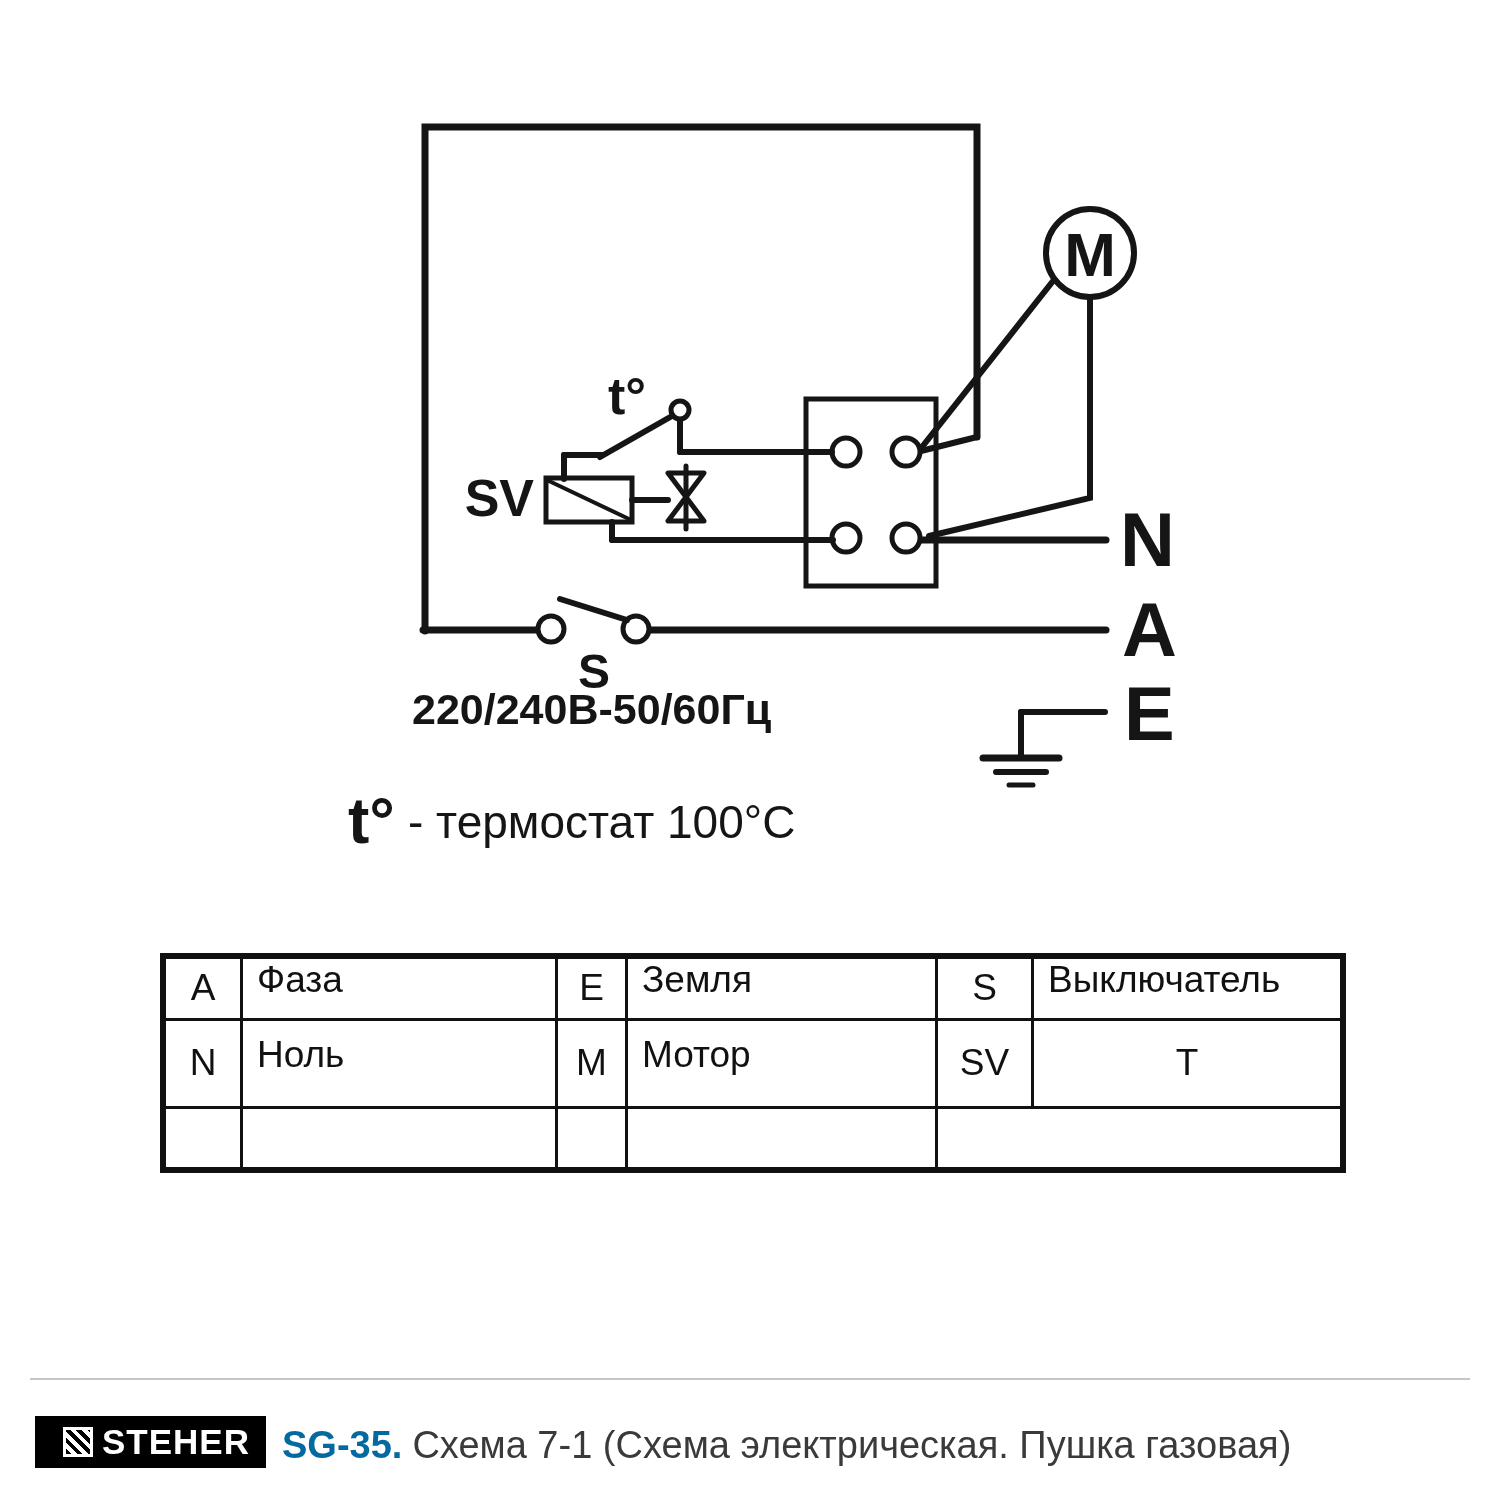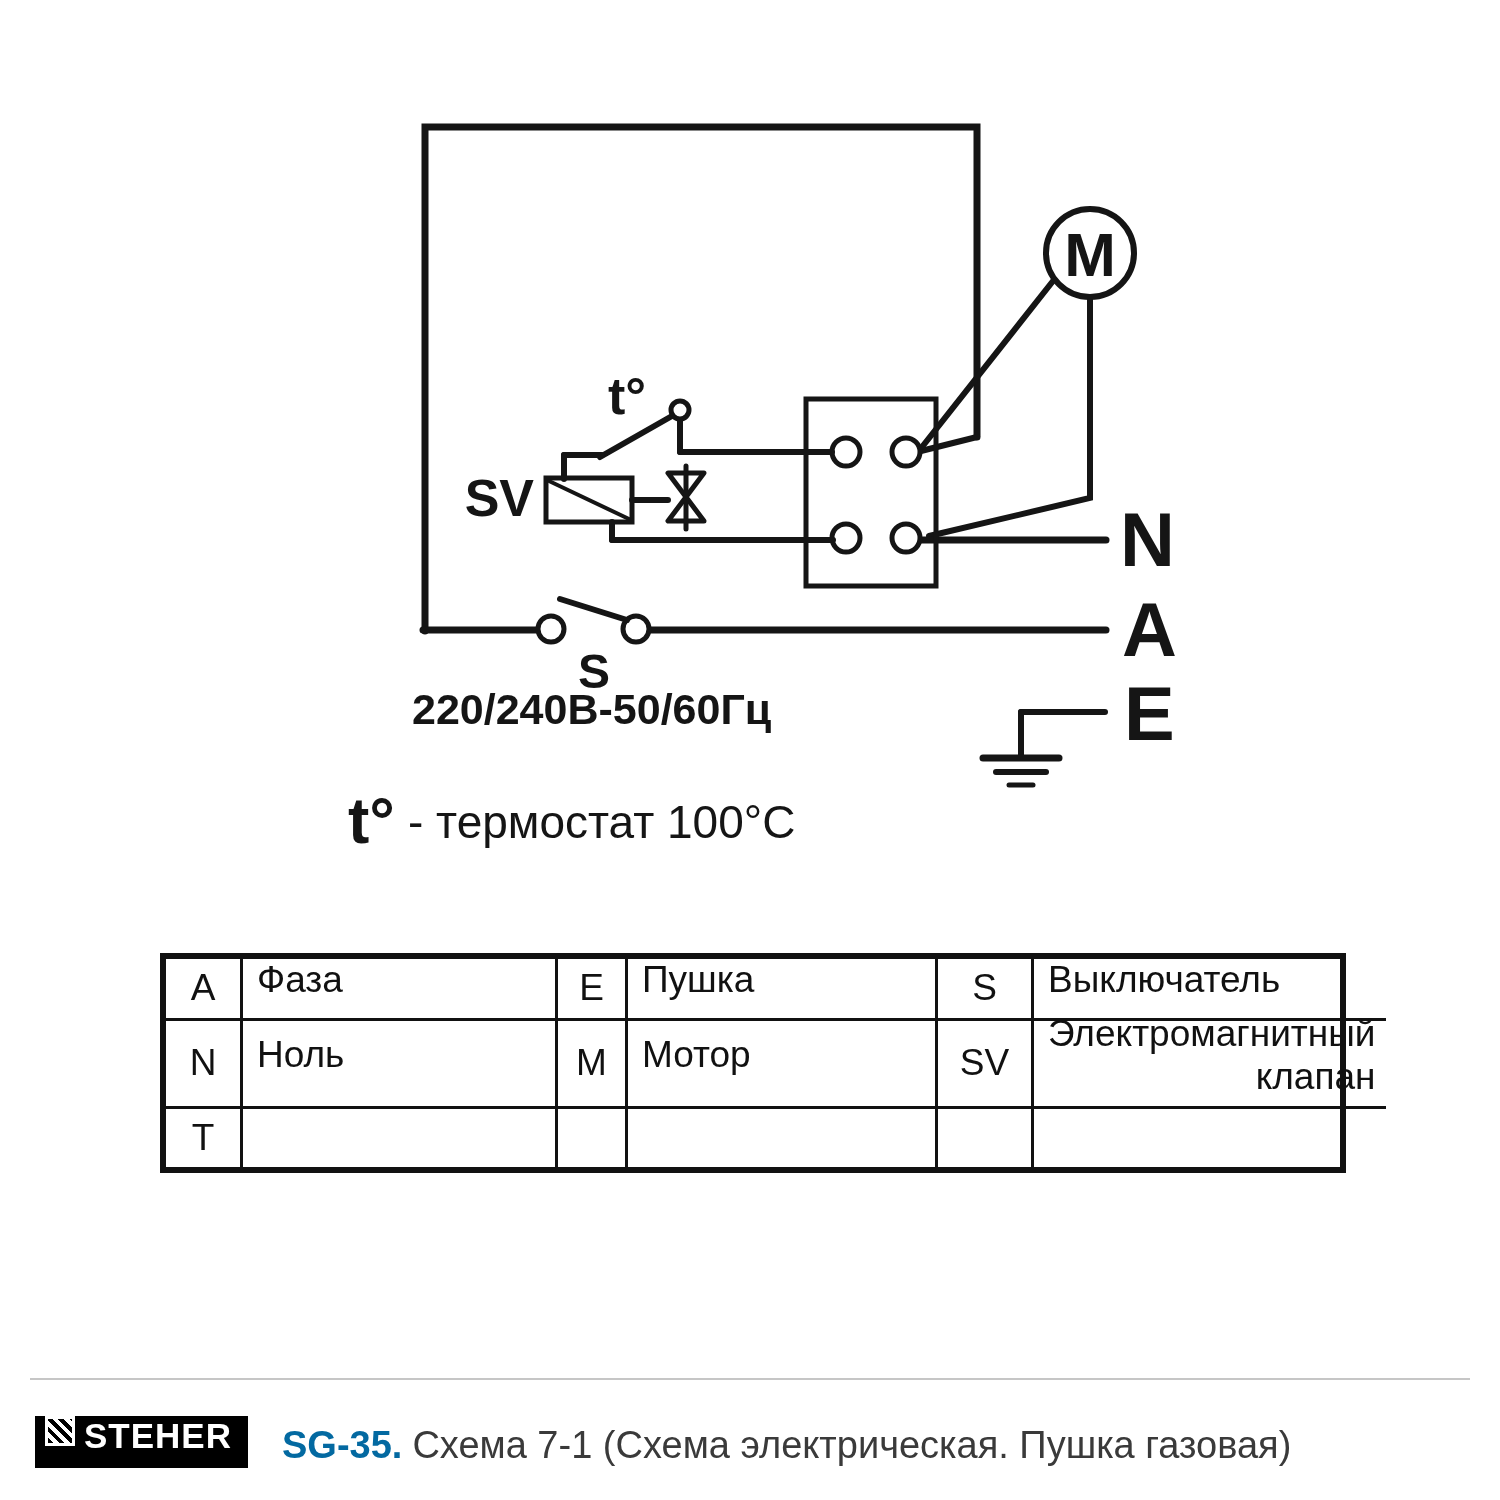--- a/index.html
+++ b/index.html
@@ -51,23 +51,23 @@
     height: 2px;
     background: #c6c6c6;
   }
   .logo {
     position: absolute;
     left: 35px; top: 1416px;
     height: 52px;
     background: #000000;
     color: #ffffff;
     display: flex;
-    align-items: flex-start;
+    align-items: center;
     gap: 9px;
-    padding: 0 16px 0 10px;
+    padding: 0 16px 0 28px;
   }
   .logo-icon {
     width: 30px; height: 30px;
     border: 3px solid #ffffff;
     background: repeating-linear-gradient(45deg, #000 0 4px, #fff 4px 8px);
   }
   .logo-text {
     font-size: 35px;
     font-weight: 800;
     letter-spacing: 1px;
@@ -146,30 +146,29 @@
     <text x="1122" y="656" text-anchor="start" font-size="76" font-weight="bold">A</text>
     <text x="1124" y="740" text-anchor="start" font-size="76" font-weight="bold">E</text>
     <text x="348" y="843" text-anchor="start" font-size="64" font-weight="600">t°</text>
     <text x="408" y="838" text-anchor="start" font-size="46" font-weight="500">- термостат 100°C</text>
   </svg>
 
   <div class="legend-table">
     <div class="cell key">A</div>
     <div class="cell desc">Фаза</div>
     <div class="cell key">E</div>
-    <div class="cell desc">Пушка</div>
+    <div class="cell desc">Земля</div>
     <div class="cell key">S</div>
     <div class="cell desc">Выключатель</div>
 
     <div class="cell key">N</div>
     <div class="cell desc">Ноль</div>
     <div class="cell key">M</div>
     <div class="cell desc">Мотор</div>
     <div class="cell key">SV</div>
-    <div class="cell desc">Электромагнитный клапан</div>
 
     <div class="cell key">T</div>
     <div class="cell key"></div>
     <div class="cell desc"></div>
     <div class="cell key"></div>
     <div class="cell desc"></div>
   </div>
 
   <div class="divider"></div>
 

